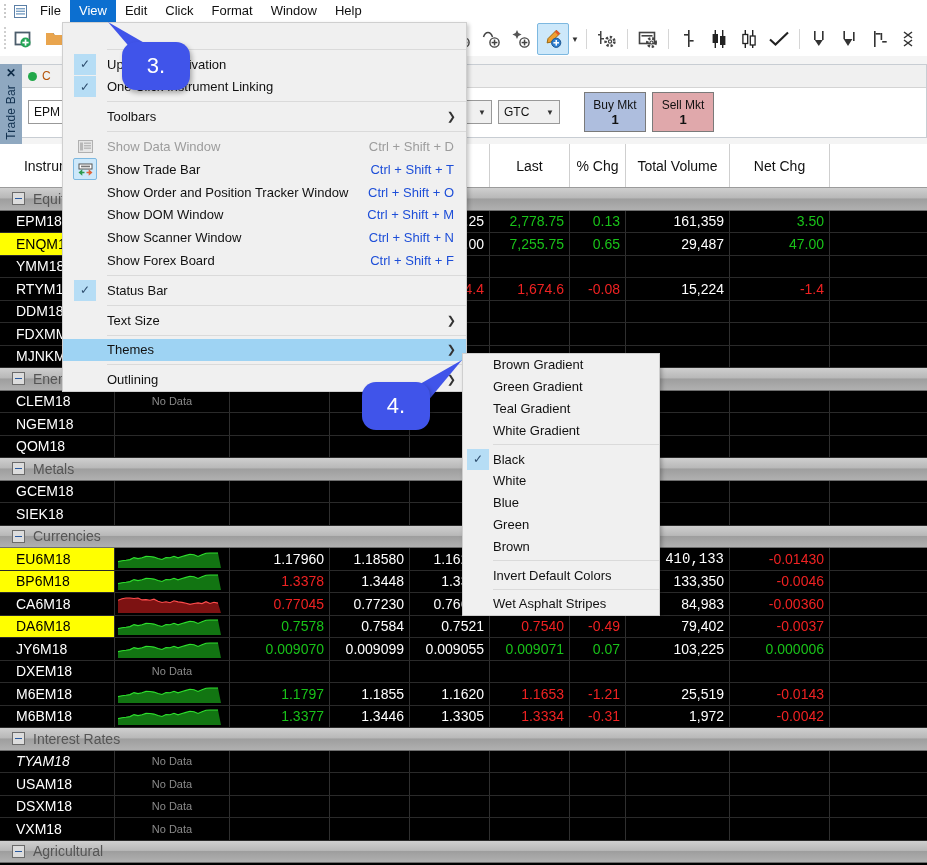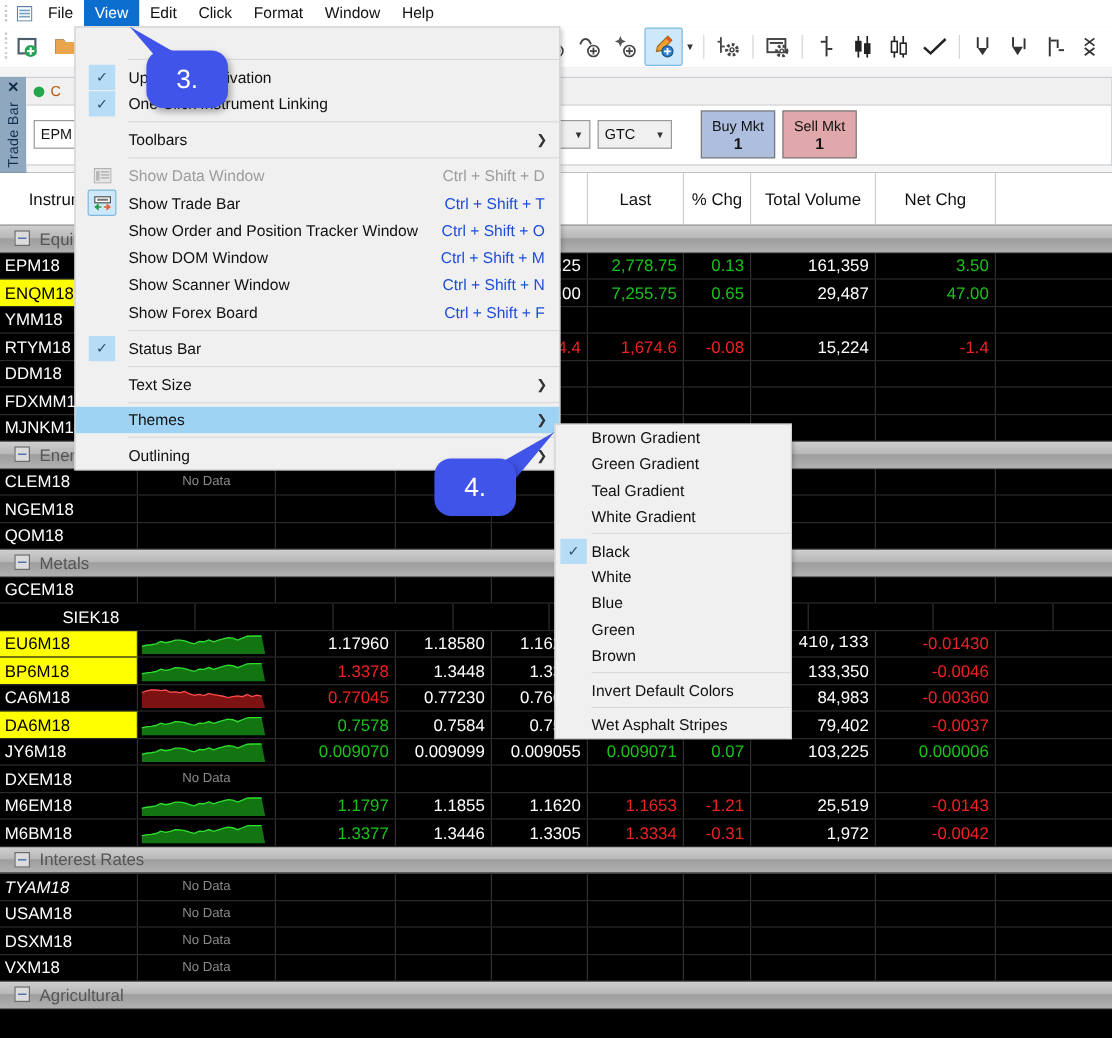--- a/index.html
+++ b/index.html
@@ -70,21 +70,21 @@
   
   #grid{position:absolute;left:0;top:144px;width:927px;height:721px;background:#000;overflow:hidden;}
   #gridhdr{height:44px;background:#fff;display:flex;border-bottom:1px solid #9b9b9b;box-sizing:border-box;}
   .gh{display:flex;align-items:center;justify-content:center;font-size:14px;color:#111;
       border-right:1px solid #cfcfcf;box-sizing:border-box;height:43px;}
   #gridbody{height:677px;overflow:hidden;}
   .grow{display:flex;height:22.5px;box-sizing:border-box;border-bottom:1px solid #2a2a2a;}
   .gcell{box-sizing:border-box;border-right:1px solid #2f2f2f;height:100%;
          display:flex;align-items:center;font-size:14px;color:#fff;padding:0 5px;overflow:hidden;white-space:nowrap;}
   .gcell.num{justify-content:flex-end;}
-  .gcell.sym{justify-content:flex-start;padding-left:4px;}
+  .gcell.sym{justify-content:flex-start;padding-left:16px;}
   .up{color:#19c219;}
   .dn{color:#ef2222;}
   .nodata{color:#8a8a8a;font-size:11px;justify-content:center;}
   .hl{background:#ffff00;color:#000 !important;}
   .grouprow{height:22.5px;background:linear-gradient(to bottom,#cfcfcf 0%,#b8b8b8 45%,#9e9e9e 50%,#b0b0b0 100%);
             display:flex;align-items:center;color:#555;font-size:14px;box-sizing:border-box;border-bottom:1px solid #6d6d6d;}
   .grouprow .exp{width:11px;height:11px;border:1px solid #6b6b6b;background:#dcdcdc;margin-left:12px;margin-right:8px;
        display:flex;align-items:center;justify-content:center;}
   .grouprow .exp i{display:block;width:7px;height:1px;background:#2a5aa0;}
   .spark{height:100%;display:flex;align-items:flex-end;box-sizing:border-box;border-right:1px solid #2f2f2f;padding:2px 3px;}
@@ -474,29 +474,35 @@
         <div class="spark" style="width: 115px; flex: 0 0 115px;"></div>
         <div class="gcell num" style="width: 100px; flex: 0 0 100px;"></div>
         <div class="gcell num" style="width: 80px; flex: 0 0 80px;"></div>
         <div class="gcell num" style="width: 80px; flex: 0 0 80px;"></div>
         <div class="gcell num" style="width: 80px; flex: 0 0 80px;"></div>
         <div class="gcell num" style="width: 56px; flex: 0 0 56px;"></div>
         <div class="gcell num" style="width: 104px; flex: 0 0 104px;"></div>
         <div class="gcell num" style="width: 100px; flex: 0 0 100px;"></div>
       </div>
       <div class="grow">
-        <div class="gcell sym" style="width: 115px; flex: 0 0 115px; margin-left: 48px;">SIEK18</div>
+        <div class="gcell sym" style="width: 115px; flex: 0 0 115px;">SIEK18</div>
         <div class="spark" style="width: 115px; flex: 0 0 115px;"></div>
         <div class="gcell num" style="width: 100px; flex: 0 0 100px;"></div>
         <div class="gcell num" style="width: 80px; flex: 0 0 80px;"></div>
         <div class="gcell num" style="width: 80px; flex: 0 0 80px;"></div>
         <div class="gcell num" style="width: 80px; flex: 0 0 80px;"></div>
         <div class="gcell num" style="width: 56px; flex: 0 0 56px;"></div>
         <div class="gcell num" style="width: 104px; flex: 0 0 104px;"></div>
         <div class="gcell num" style="width: 100px; flex: 0 0 100px;"></div>
+      </div>
+      <div class="grouprow">
+        <span class="exp">
+          <i></i>
+        </span>
+        <span>Currencies</span>
       </div>
       <div class="grow">
         <div class="gcell sym hl" style="width: 115px; flex: 0 0 115px;">EU6M18</div>
         <div class="spark" style="width: 115px; flex: 0 0 115px;">
           <svg width="103" height="17" viewBox="0 0 103 17">
             <path d="M0,17 L0.0,10.6 L4.0,9.7 L8.0,9.3 L12.0,8.6 L16.0,6.6 L20.0,7.6 L24.0,6.8 L28.0,5.4 L32.0,5.5 L36.0,6.1 L40.0,7.5 L44.0,8.5 L48.0,6.6 L52.0,6.8 L56.0,5.3 L60.0,6.8 L64.0,5.5 L68.0,4.4 L72.0,3.3 L76.0,3.8 L80.0,5.4 L84.0,3.8 L88.0,2.2 L92.0,2.0 L96.0,2.0 L100.0,2.0 L103,17 Z" fill="#127512"></path>
             <path d="M0.0,10.6 L4.0,9.7 L8.0,9.3 L12.0,8.6 L16.0,6.6 L20.0,7.6 L24.0,6.8 L28.0,5.4 L32.0,5.5 L36.0,6.1 L40.0,7.5 L44.0,8.5 L48.0,6.6 L52.0,6.8 L56.0,5.3 L60.0,6.8 L64.0,5.5 L68.0,4.4 L72.0,3.3 L76.0,3.8 L80.0,5.4 L84.0,3.8 L88.0,2.2 L92.0,2.0 L96.0,2.0 L100.0,2.0" fill="none" stroke="#2ee02e" stroke-width="1.1"></path>
           </svg>
         </div>
         <div class="gcell num" style="width: 100px; flex: 0 0 100px;">1.17960</div>

